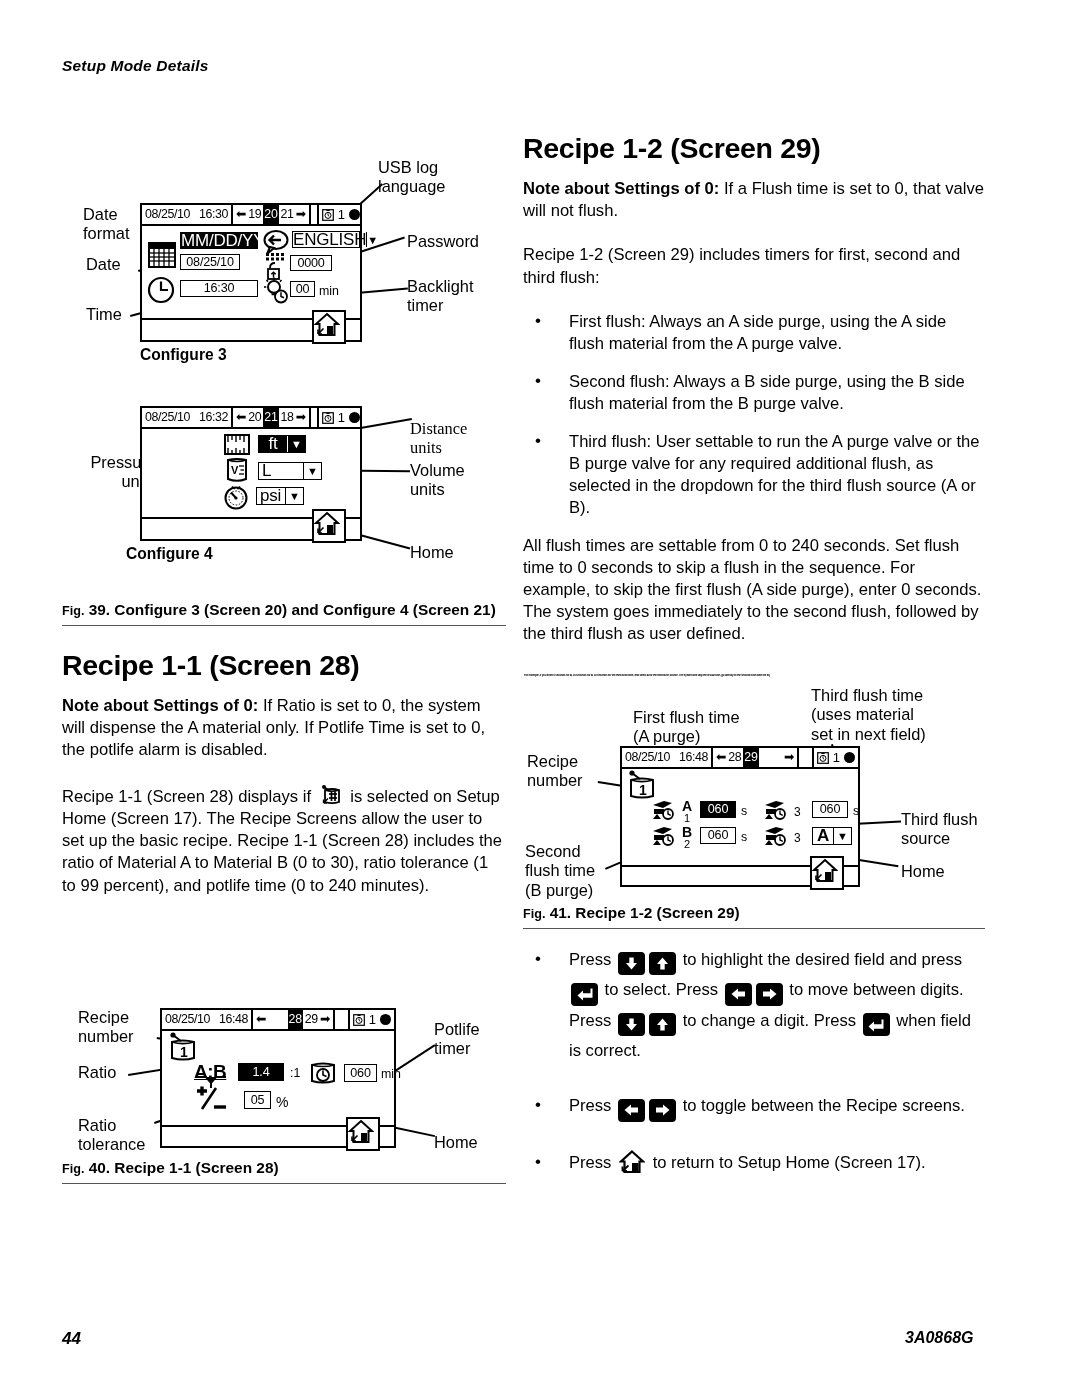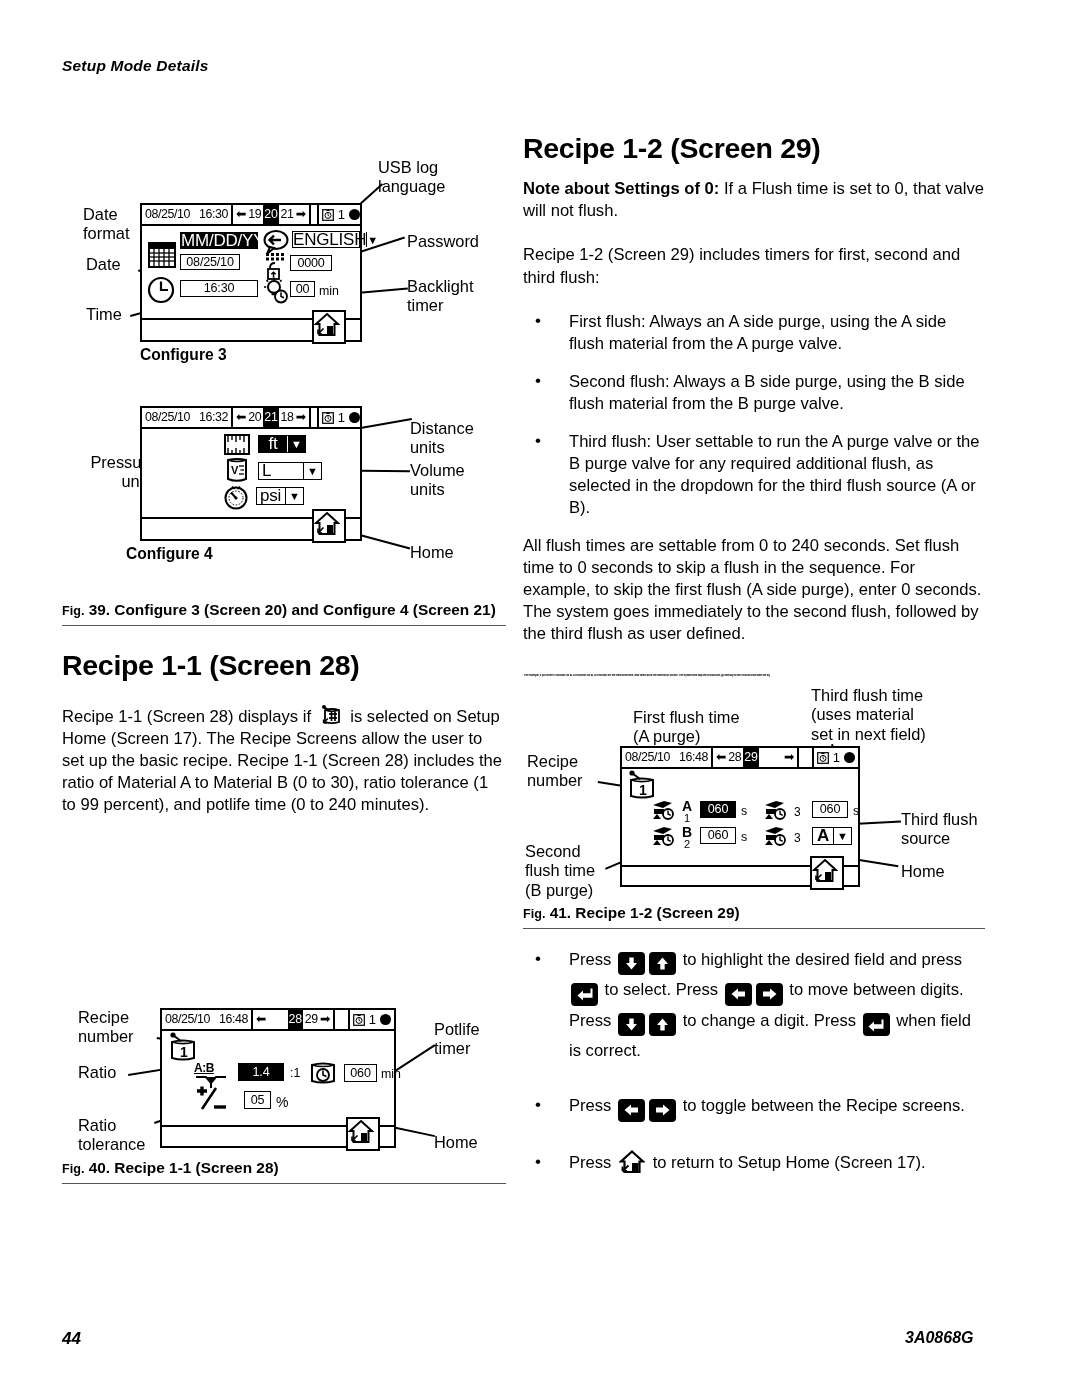--- a/index.html
+++ b/index.html
@@ -219,21 +219,21 @@
     </div>
 
     <div class="scr-name" style="left:78px;top:246px;">Configure 3</div>
   </div>
 
   <div class="abs" style="left:62px;top:403px;width:450px;height:180px;">
 
     <div class="lbl" style="left:12px;top:50px;white-space:pre;text-align:right;width:82px;">Pressure<br>units</div>
     <div class="lead" style="left:98px;top:65px;width:180px;transform:rotate(9deg);"></div>
 
-    <div class="lbl" style="left:348px;top:16px;white-space:pre;">Distance<br>units</div>
+    <div class="lbl" style="left:348px;top:16px;white-space:pre;font-family:Liberation Serif, serif;">Distance<br>units</div>
     <div class="lead" style="left:196px;top:42px;width:156px;transform:rotate(-10deg);"></div>
 
     <div class="lbl" style="left:348px;top:58px;white-space:pre;">Volume<br>units</div>
     <div class="lead" style="left:224px;top:66px;width:124px;transform:rotate(0.6deg);"></div>
 
     <div class="lbl" style="left:348px;top:140px;">Home</div>
     <div class="lead" style="left:298px;top:131px;width:52px;transform:rotate(15deg);"></div>
 
     <div class="lcd" style="position:absolute;left:78px;top:3px;width:222px;height:135px;">
       <div class="lcd-top">
@@ -326,20 +326,23 @@
   </div>
 
   <div class="abs" style="left:62px;top:600px;width:444px;">
     <div class="figcap">
       <span class="sc">Fig.</span><span> 39. Configure 3 (Screen 20) and Configure 4 (Screen 21)</span>
     </div>
     <hr class="rule">
 
     <h1 class="sec" style="margin-top:24px;">Recipe 1-1 (Screen 28)</h1>
 
+    <p class="body">
+      <b>Note about Settings of 0:</b><span> If Ratio is set to 0, the system will dispense the A material only. If Potlife Time is set to 0, the potlife alarm is disabled.</span>
+    </p>
 
     <p class="body" style="margin-top:24px;">
       <span>Recipe 1-1 (Screen 28) displays if </span><span class="recglyph"><svg width="26" height="22" viewBox="0 0 26 22">
         <path d="M7 5 q7 -2 14 0 L21 17 q-7 2.4 -14 0 Z" fill="#fff" stroke="#000" stroke-width="1.8"></path>
         <path d="M7 5 q7 2.4 14 0" fill="none" stroke="#000" stroke-width="1.4"></path>
         <circle cx="6" cy="2" r="2" fill="#000"></circle>
         <path d="M6 2 L12 6" stroke="#000" stroke-width="1.6"></path>
         <g stroke="#000" stroke-width="1.7">
               <line x1="11" y1="9" x2="19" y2="9"></line>
               <line x1="11" y1="13" x2="19" y2="13"></line>
@@ -400,21 +403,21 @@
           <svg width="34" height="32" viewBox="0 0 34 32">
             <path d="M5 10 q11 -3 22 0 L27 26 q-11 3.2 -22 0 Z" fill="#fff" stroke="#000" stroke-width="2"></path>
             <path d="M5 10 q11 3.2 22 0" fill="none" stroke="#000" stroke-width="1.6"></path>
             <circle cx="6" cy="3" r="2.6" fill="#000"></circle>
             <path d="M6.5 3.5 L14 9" stroke="#000" stroke-width="2"></path>
           </svg>
           <span class="abs" style="left:13px;top:12px;font-size:14px;font-weight:700;">1</span>
         </div>
 
         <div class="abs" style="left:32px;top:30px;">
-          <span class="abs" style="left:0;top:0;font-size:12px;font-weight:700;letter-spacing:-.5px;text-decoration:underline;">A:B</span>
+          <span class="abs" style="left:0;top:0;font-size:19px;font-weight:700;letter-spacing:-.5px;text-decoration:underline;">A:B</span>
           <svg class="abs" style="left:0px;top:14px;" width="34" height="14" viewBox="0 0 34 14">
             <path d="M2 2 L12 2 L17 8 L22 2 L32 2" stroke="#000" stroke-width="2" fill="none"></path>
             <path d="M12 2 L17 8 L22 2 Z" fill="#000"></path>
             <path d="M17 8 L17 13" stroke="#000" stroke-width="2"></path>
           </svg>
         </div>
         <div class="fld inv abs" style="left:76px;top:32px;width:46px;height:18px;">
           <span>1.4</span>
         </div>
         <span class="abs unit" style="left:126px;top:35px;">:1</span>

